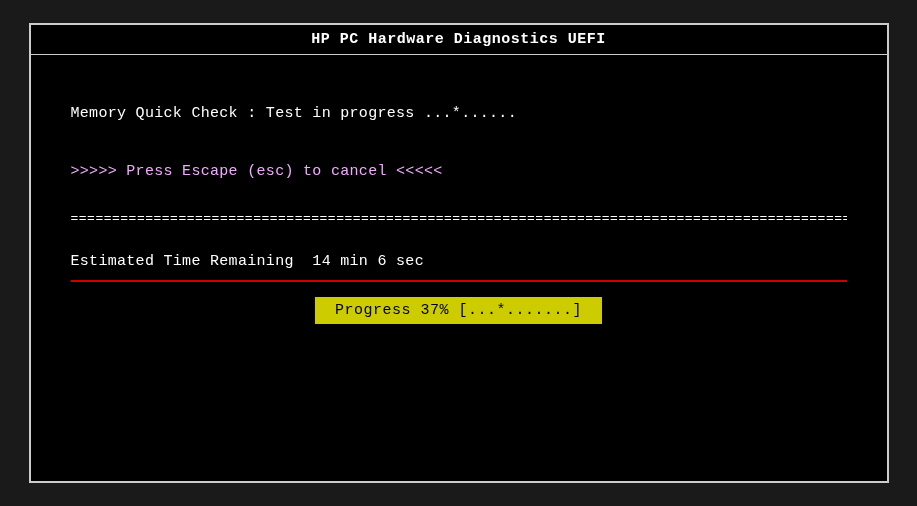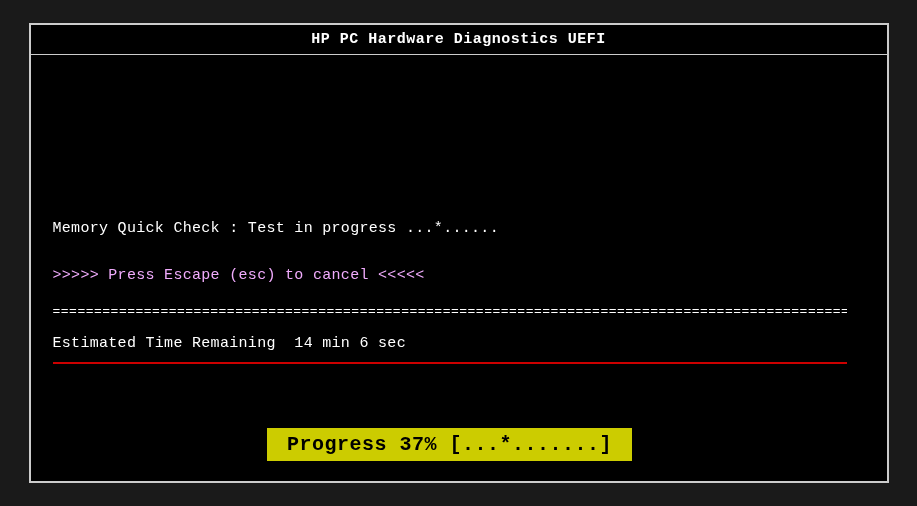--- a/index.html
+++ b/index.html
@@ -34,25 +34,26 @@
       text-align: center;
       padding: 6px 0;
       color: #ffffff;
       font-size: 15px;
       font-weight: bold;
       letter-spacing: 0.5px;
     }
 
     .content-area {
       flex: 1;
-      padding: 30px 40px 20px 22px;
+      padding: 30px 40px 20px 40px;
       display: flex;
       flex-direction: column;
-      justify-content: flex-end;
+      justify-content: flex-start;
       color: #ffffff;
+      gap: 11px;
     }
 
     .test-status {
       font-size: 15px;
       color: #ffffff;
       letter-spacing: 0.3px;
       margin-bottom: 30px;
       margin-top: 20px;
     }
 
@@ -69,41 +70,39 @@
       letter-spacing: 0.5px;
       margin-bottom: 16px;
       overflow: hidden;
       white-space: nowrap;
     }
 
     .time-remaining {
       font-size: 15px;
       color: #ffffff;
       letter-spacing: 0.3px;
-      margin-bottom: 18px;
       border-bottom: 2px solid #cc0000;
       padding-bottom: 10px;
     }
 
     .progress-container {
       display: flex;
       justify-content: center;
       align-items: center;
       margin-top: 4px;
     }
 
     .progress-bar {
       background: #cccc00;
       color: #000000;
-      font-size: 20px;
-      font-weight: bold;
+      font-size: 15px;
+      font-weight: normal;
       padding: 5px 20px;
       letter-spacing: 0.5px;
       font-family: 'Courier New', Courier, monospace;
-      margin-top: 42px;
     }
   </style>
 </head>
 <body>
 
 <div class="outer-frame">
   <div class="title-bar">
     <span>HP PC Hardware Diagnostics UEFI</span>
   </div>
   <div class="content-area">

